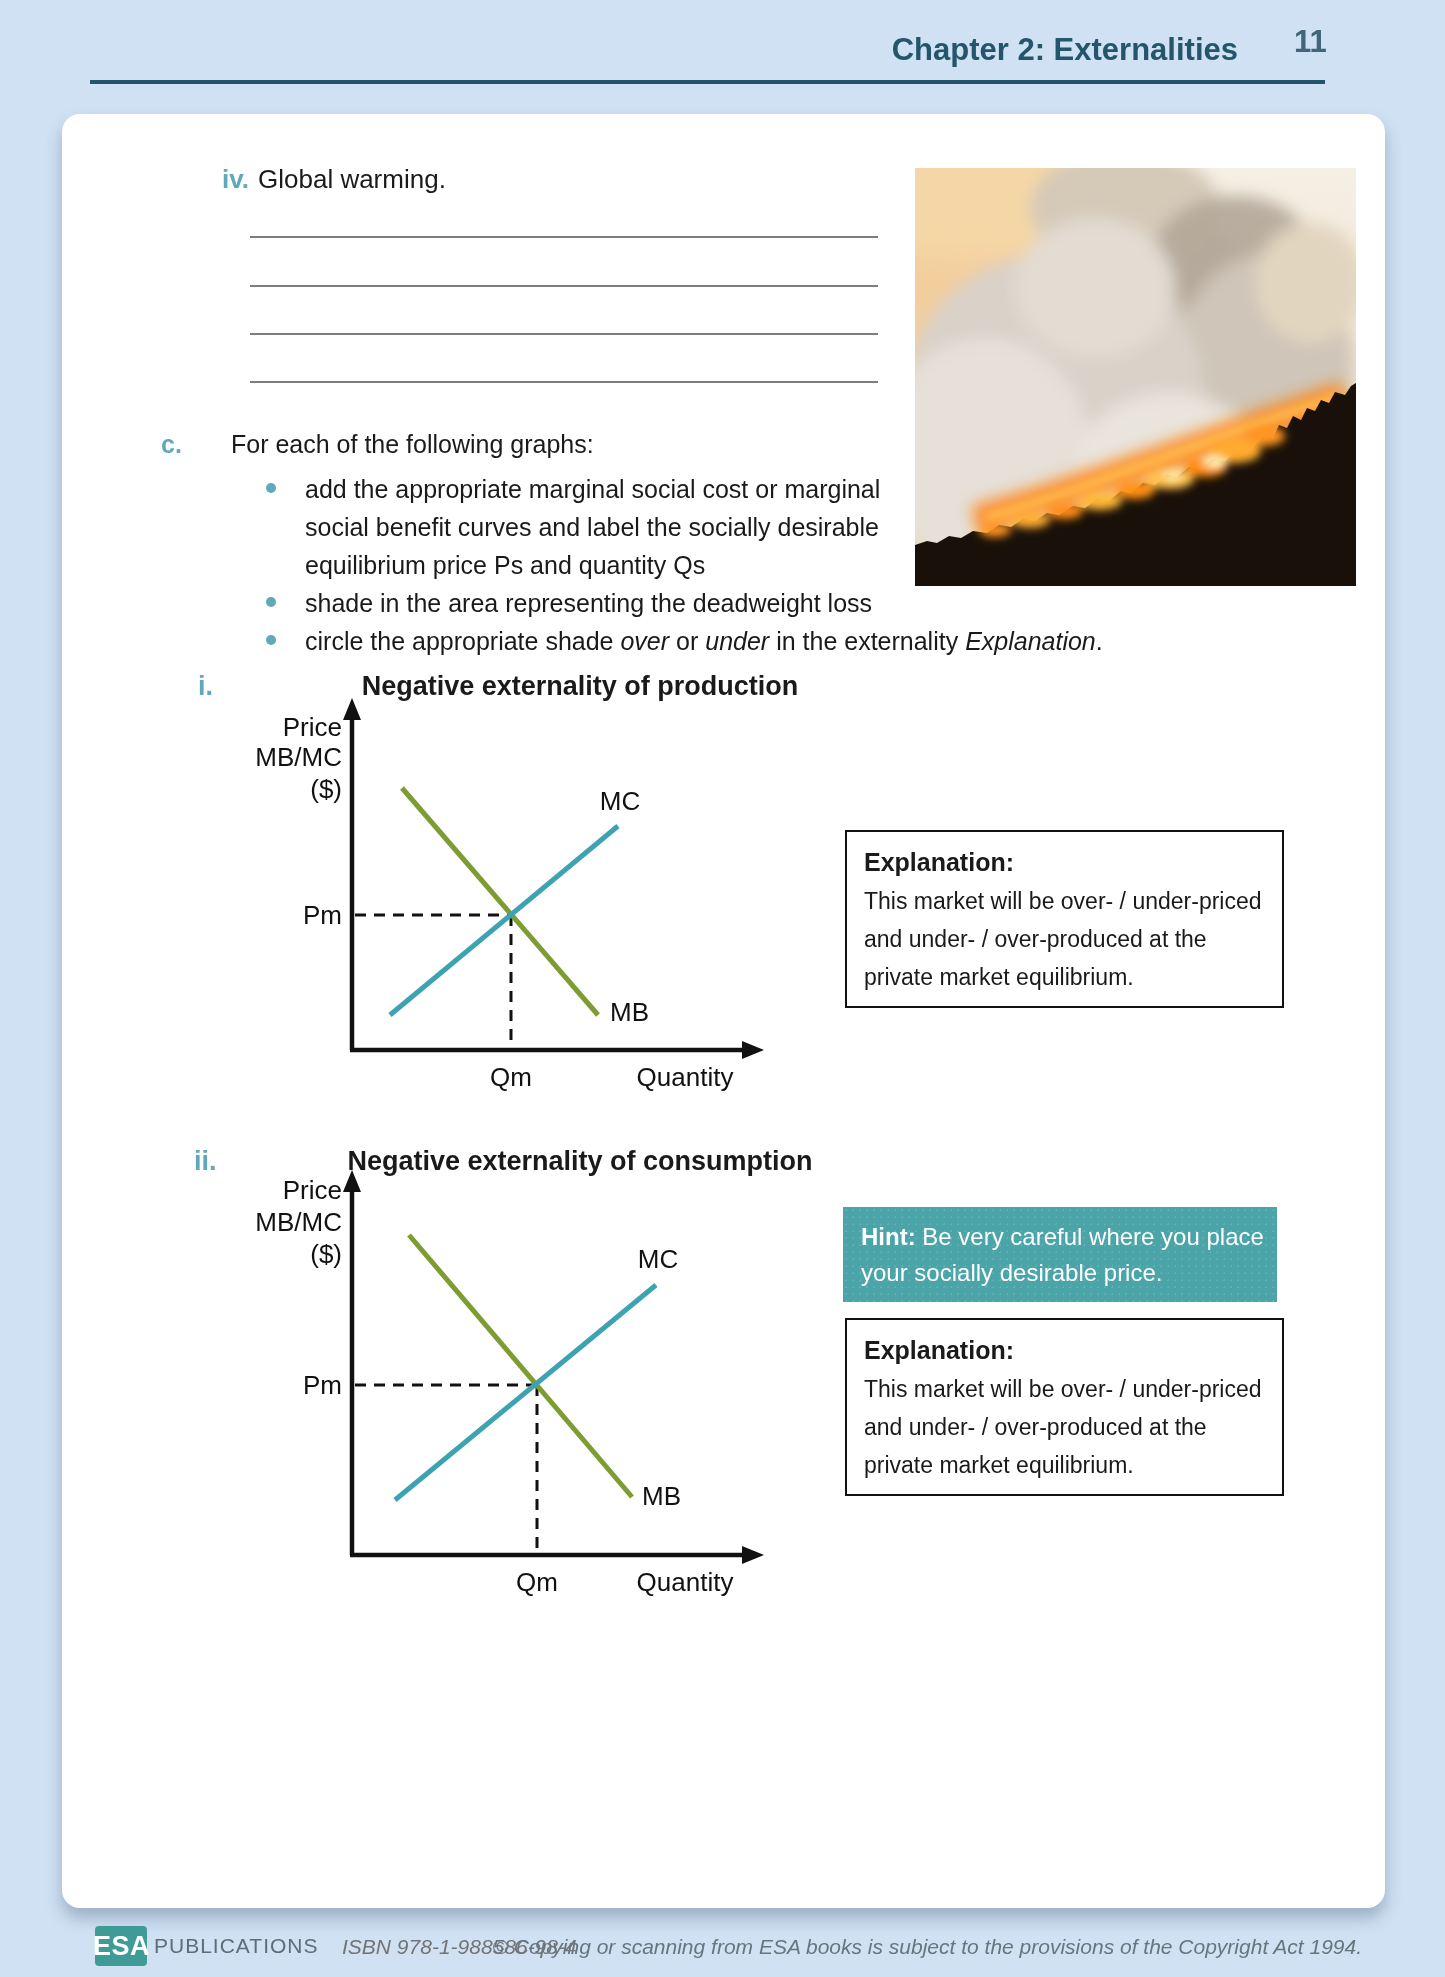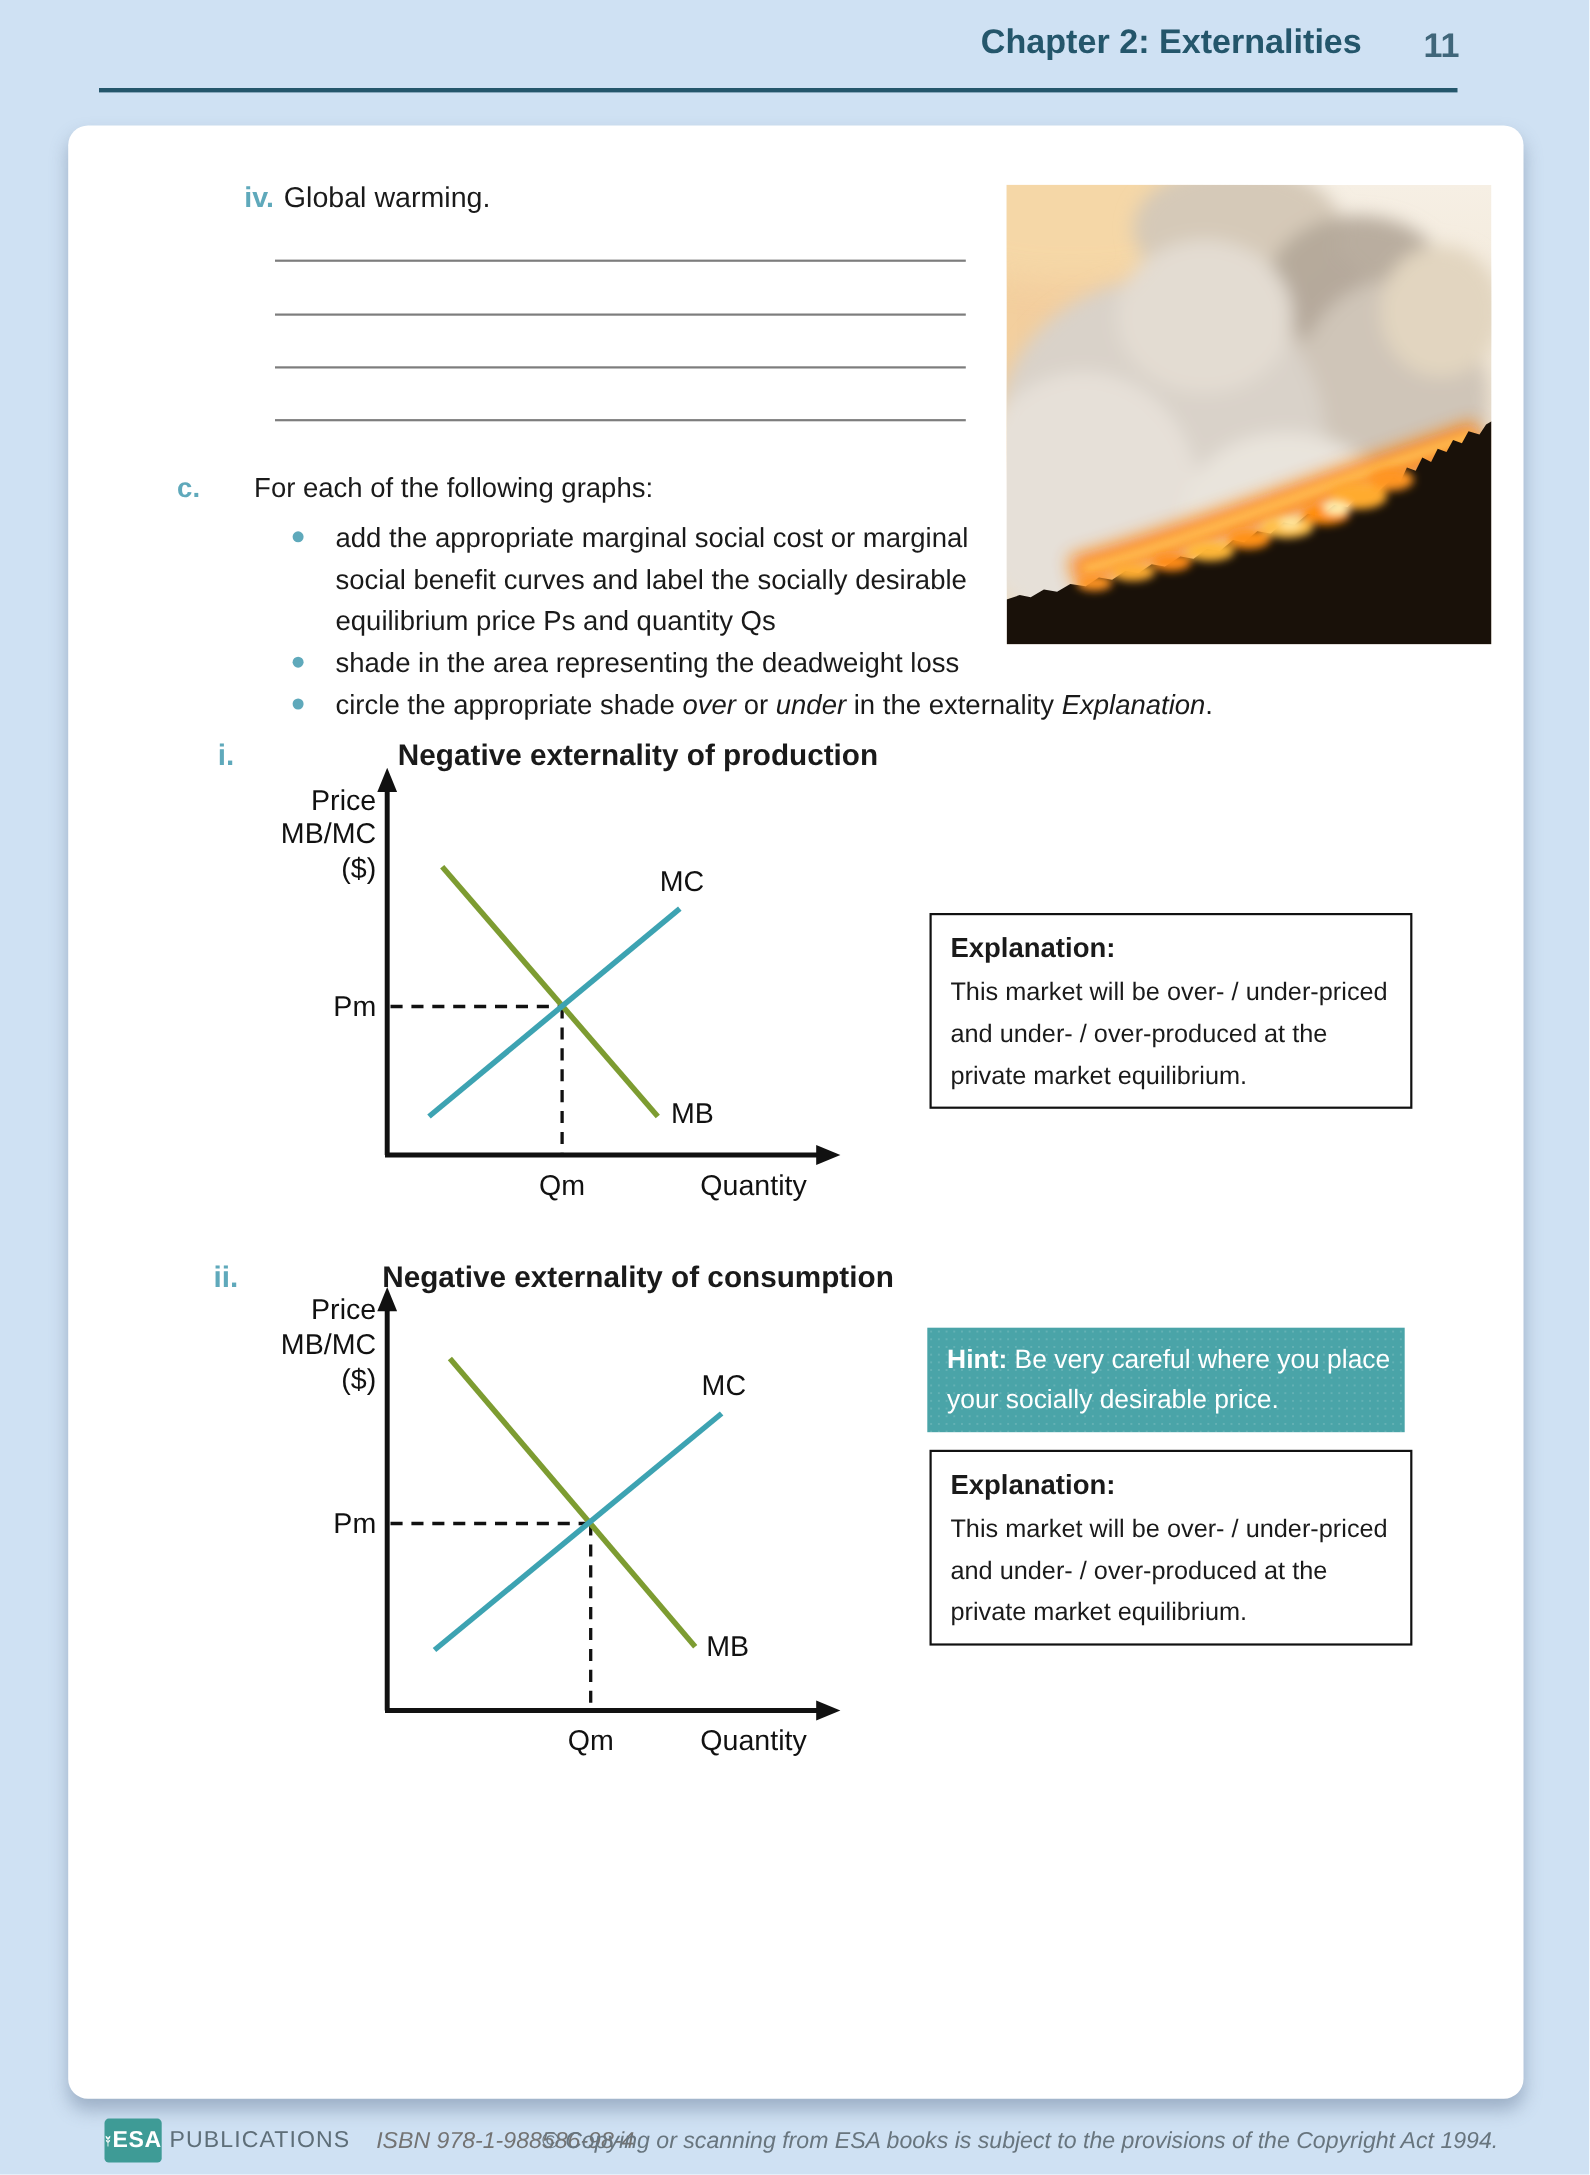--- a/index.html
+++ b/index.html
@@ -7,21 +7,21 @@
     position:relative;
     width:1445px;height:1977px;
     background:#cfe1f3;
     font-family:"Liberation Sans",sans-serif;
     color:#1a1a1a;
     overflow:hidden;
   }
   .abs{position:absolute;}
 
   
-  .hdr-title{top:20px;left:0;width:1238px;text-align:right;font-size:31px;font-weight:bold;color:#24566b;}
+  .hdr-title{top:32px;left:0;width:1238px;text-align:right;font-size:31px;font-weight:bold;color:#24566b;}
   .hdr-page{top:24px;left:1294px;font-size:31px;font-weight:bold;color:#40667a;}
   .hdr-rule{top:80px;left:90px;width:1235px;height:4px;background:#24566b;}
 
   
   .card{
     top:114px;left:62px;width:1323px;height:1794px;
     background:#ffffff;border-radius:18px;
     box-shadow:0 10px 16px rgba(95,115,145,.45);
   }
 
@@ -63,21 +63,21 @@
     background-size:7px 7px;
   }
   .hint-line{font-size:24px;line-height:36px;white-space:nowrap;}
   .hint-label{font-weight:bold;}
 
   
   .ftr-logo{
     top:1926px;left:95px;width:52px;height:40px;background:#3e9b96;border-radius:4px;
     display:flex;align-items:center;justify-content:center;gap:1px;
   }
-  .ftr-logo span{color:#fff;font-weight:bold;font-size:21px;letter-spacing:.5px;}
+  .ftr-logo span{color:#fff;font-weight:bold;font-size:27px;letter-spacing:.5px;}
   .ftr-pub{top:1934px;left:154px;font-size:21px;letter-spacing:1px;color:#5e6e78;}
   .ftr-isbn{top:1935px;left:342px;font-size:21px;font-style:italic;color:#737373;}
   .ftr-copy{top:1935px;right:83px;font-size:21px;font-style:italic;color:#68757e;}
 </style>
 </head>
 <body>
 
 <div class="page">
 
   <div class="abs hdr-title">Chapter 2: Externalities</div>

